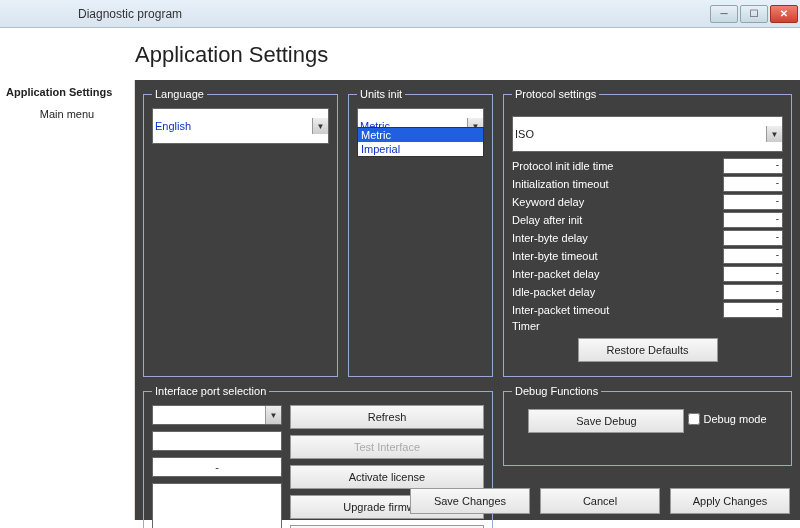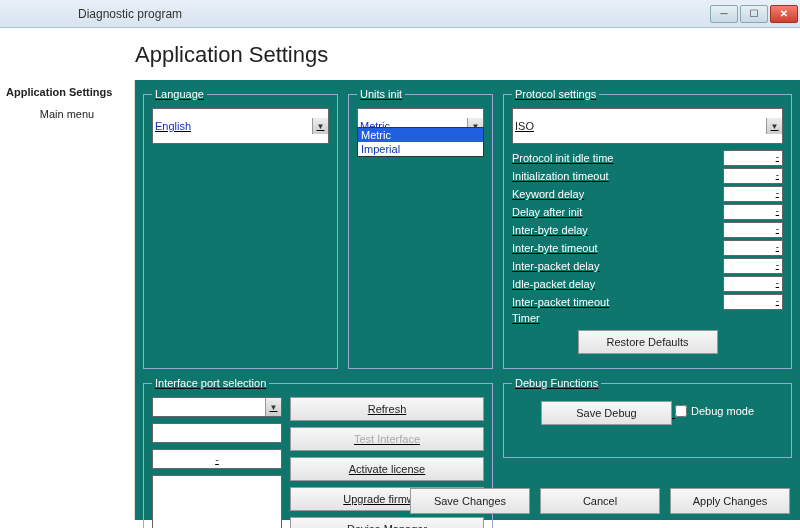--- a/index.html
+++ b/index.html
@@ -11,21 +11,21 @@
 .winbtn { width: 28px; height: 18px; margin-left: 2px; border: 1px solid #8aa; background: linear-gradient(#e8f0f4,#c8d8e4); border-radius: 2px; display: flex; align-items: center; justify-content: center; font-size: 10px; color: #333; }
 .winbtn.close { background: linear-gradient(#f08070,#d04030); border-color: #a03020; color: #fff; font-weight: bold; }
 
 .heading { font-size: 22px; font-weight: normal; padding: 14px 0 12px 135px; color: #222; }
 
 .main { display: flex; height: 440px; }
 .sidebar { width: 135px; padding: 4px 6px; border-right: 1px solid #ddd; }
 .side-item { padding: 2px 0; font-size: 11px; color: #222; }
 .side-item.active { font-weight: bold; }
 
-.content { flex: 1; background: #0f766e; padding: 8px 8px 4px 8px; position: relative; text-decoration: underline; }
+.content { flex: 1; background: #404040; padding: 8px 8px 4px 8px; position: relative; }
 
 fieldset { border: 1px solid #9aa8d8; padding: 8px; margin: 0; }
 legend { color: #fff; font-size: 11px; padding: 0 3px; }
 
 .row1 { display: flex; gap: 10px; }
 .fs-lang { width: 195px; }
 .fs-units { width: 145px; }
 .fs-proto { flex: 1; }
 
 select, .dd { height: 20px; width: 100%; font-size: 11px; border: 1px solid #666; background: #fff; padding: 17px 2px; }
@@ -54,21 +54,21 @@
 .iface-right { flex: 1; }
 
 .btn { display: block; width: 100%; height: 24px; margin-bottom: 6px; background: linear-gradient(#f8f8f8,#e4e4e4); border: 1px solid #999; font-size: 11px; color: #222; cursor: pointer; }
 .btn:disabled, .btn.disabled { color: #aaa; }
 
 .restore-wrap { text-align: center; margin-top: 6px; }
 .restore-wrap .btn { width: 140px; display: inline-block; }
 
 .fs-debug { }
 .debug-inner { text-align: center; padding: 4px 0; }
-.debug-inner .btn { width: 131px; display: inline-block; margin-bottom: 20px; }
+.debug-inner .btn { width: 156px; display: inline-block; margin-bottom: 20px; }
 .chk { color: #fff; font-size: 11px; display: inline-flex; align-items: center; gap: 4px; }
 .chk input { width: 12px; height: 12px; }
 
 .bottom-btns { position: absolute; bottom: 6px; right: 10px; display: flex; gap: 10px; }
 .bottom-btns .btn { width: 120px; height: 26px; margin: 0; }
 
 .proto-select { margin-bottom: 6px; display: flex; align-items: center; }
 .proto-select .dd { flex: 1; }
 </style>
 </head>
@@ -113,21 +113,21 @@
             <div class="dl-item">Imperial</div>
           </div>
         </div>
       </fieldset>
 
       <fieldset class="fs-proto">
         <legend>
           <span>Protocol settings</span>
         </legend>
         <div class="proto-select">
-          <div class="dd" style="color:#222;">
+          <div class="dd" style="color:#222;margin-top:8px;">
             <span>ISO</span>
             <span class="arrow">▼</span>
           </div>
         </div>
         <div id="proto-rows">
             <div class="proto-row">
               <span class="proto-label">Protocol init idle time</span>
               <span class="proto-val">-</span>
             </div>
             <div class="proto-row">

